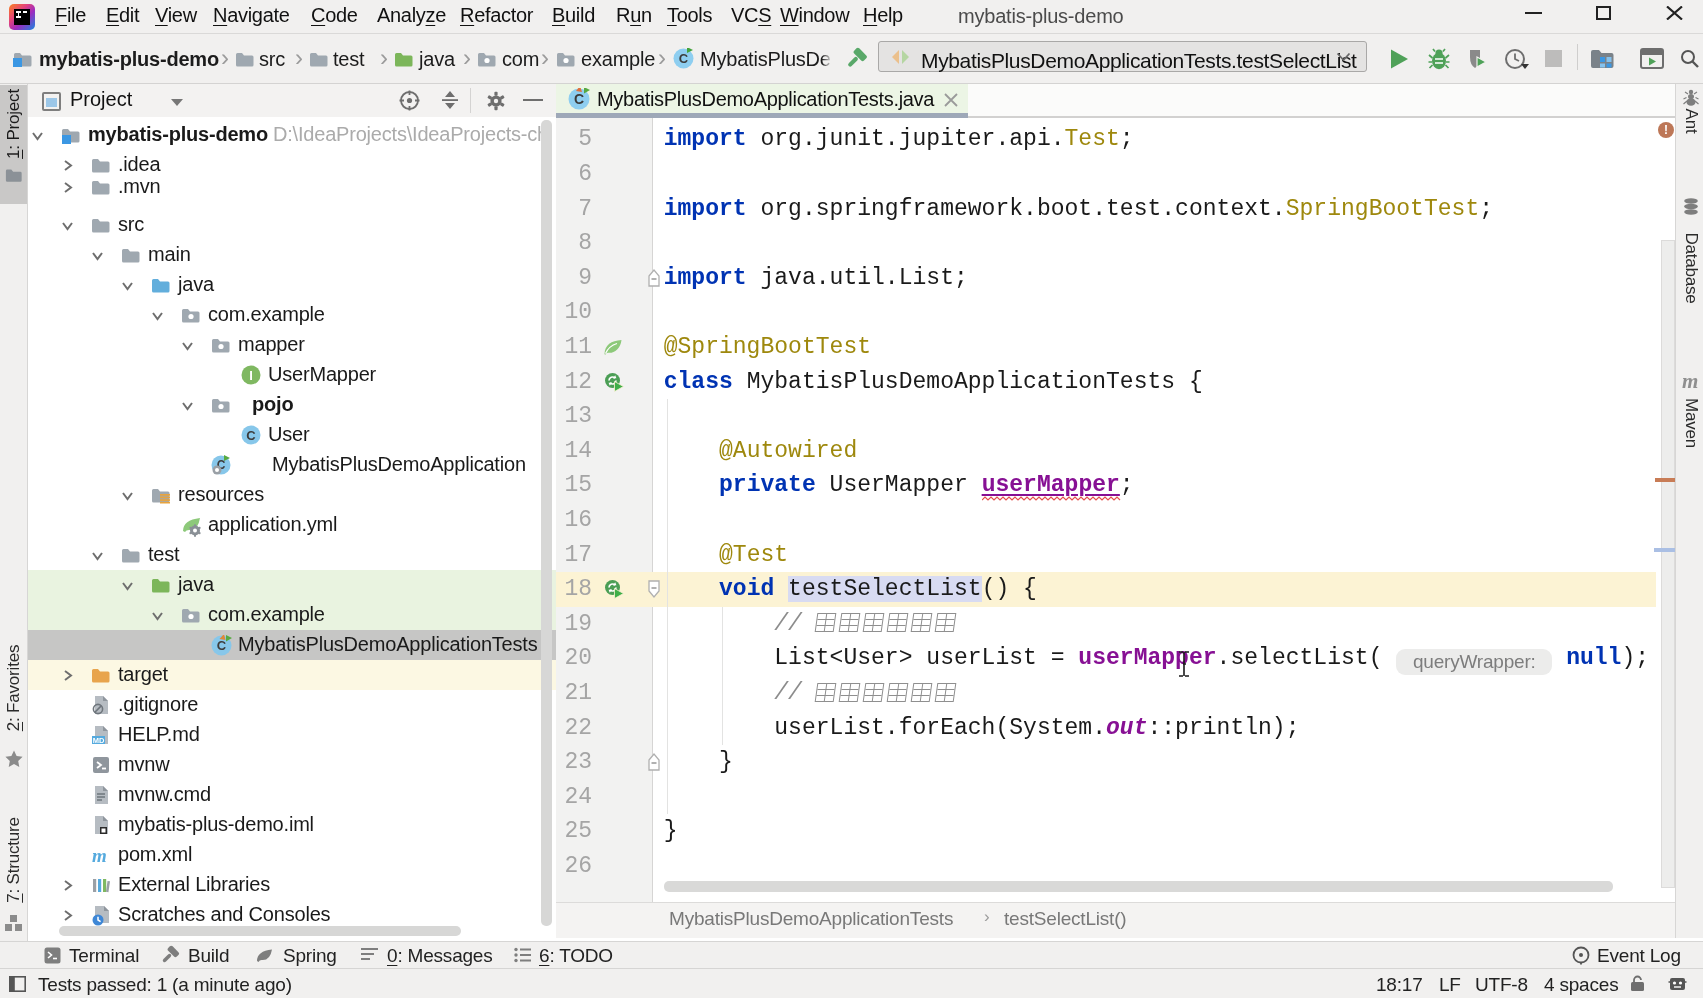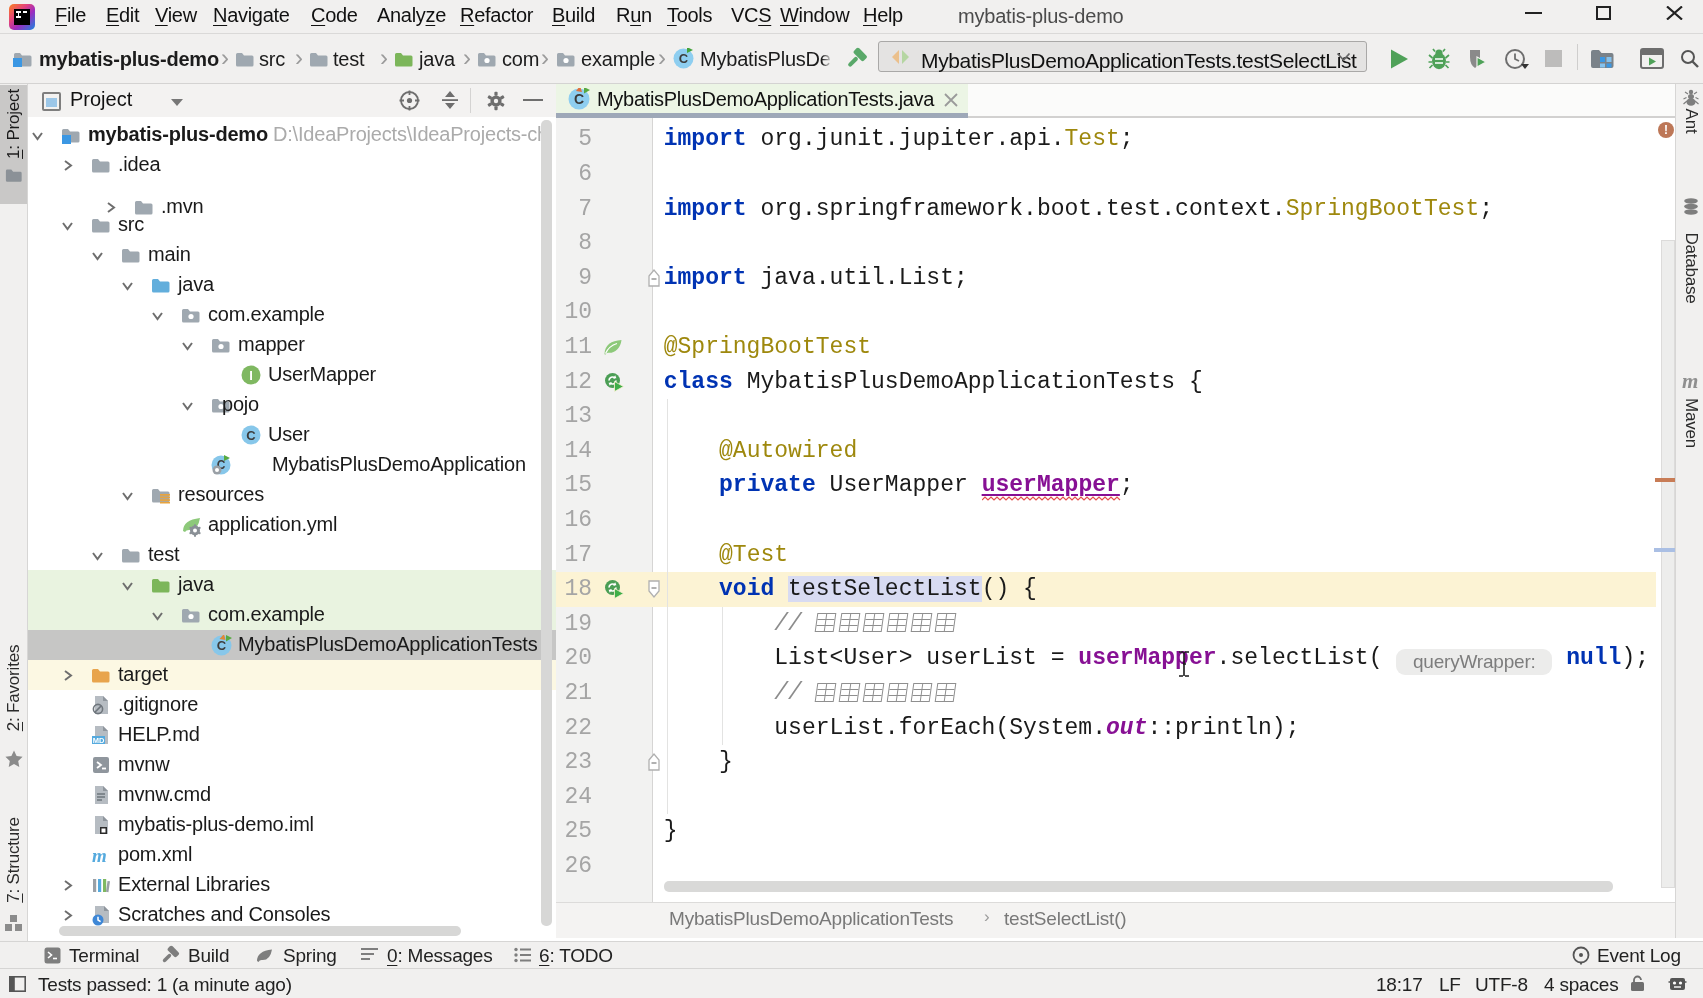--- a/index.html
+++ b/index.html
@@ -234,21 +234,21 @@
 <svg class="a" style="left:33px;top:9px" width="13" height="13" viewBox="0 0 13 13">
         <path d="M4 2 L10 6.5 L4 11" stroke="#6e6e6e" stroke-width="2" fill="none"></path>
       </svg>
 <div class="a" style="left:63px;top:5px">
         <svg class="a" style="left:0px;top:0px" width="20" height="20" viewBox="0 0 20 18">
           <path d="M1 4.5 q0 -1.5 1.5 -1.5 h4.5 l2 2.5 h8 q1.5 0 1.5 1.5 v8 q0 1.5 -1.5 1.5 h-14.5 q-1.5 0 -1.5 -1.5 z" fill="#9fa8b0"></path>
         </svg>
       </div>
 <span class="lbl" style="left:90px;text-align:right;">.idea</span>
 </div>
-<div class="trow" style="top:108px;margin-left:43px;">
+<div class="trow" style="top:88px;">
 <svg class="a" style="left:33px;top:9px" width="13" height="13" viewBox="0 0 13 13">
         <path d="M4 2 L10 6.5 L4 11" stroke="#6e6e6e" stroke-width="2" fill="none"></path>
       </svg>
 <div class="a" style="left:63px;top:5px">
         <svg class="a" style="left:0px;top:0px" width="20" height="20" viewBox="0 0 20 18">
           <path d="M1 4.5 q0 -1.5 1.5 -1.5 h4.5 l2 2.5 h8 q1.5 0 1.5 1.5 v8 q0 1.5 -1.5 1.5 h-14.5 q-1.5 0 -1.5 -1.5 z" fill="#9fa8b0"></path>
         </svg>
       </div>
 <span class="lbl" style="left:90px;">.mvn</span>
 </div>
@@ -321,21 +321,21 @@
 <div class="trow" style="top:306px;">
 <svg class="a" style="left:153px;top:9px" width="13" height="13" viewBox="0 0 13 13">
         <path d="M2 4 L6.5 10 L11 4" stroke="#6e6e6e" stroke-width="2" fill="none"></path>
       </svg>
 <div class="a" style="left:183px;top:5px">
         <svg class="a" style="left:0px;top:0px" width="20" height="20" viewBox="0 0 20 18">
           <path d="M1 4.5 q0 -1.5 1.5 -1.5 h4.5 l2 2.5 h8 q1.5 0 1.5 1.5 v8 q0 1.5 -1.5 1.5 h-14.5 q-1.5 0 -1.5 -1.5 z" fill="#9fa8b0"></path>
           <circle cx="10" cy="10.5" r="2.6" fill="#fff"></circle>
         </svg>
       </div>
-<span class="lbl" style="left:194px;">pojo</span>
+<span class="lbl" style="left:224px;font-weight:bold;">pojo</span>
 </div>
 <div class="trow" style="top:336px;">
 <div class="a" style="left:213px;top:5px">
         <svg class="a" style="left:0px;top:0px" width="20" height="20" viewBox="0 0 20 20">
           <circle cx="10.0" cy="10.0" r="9.5" fill="#87c7ea"></circle>
           <text x="10.0" y="14.68" font-family="Liberation Sans" font-size="13" font-weight="bold" fill="#3c3c3c" text-anchor="middle">C</text>
         </svg>
       </div>
 <span class="lbl" style="left:240px;">User</span>
 </div>

